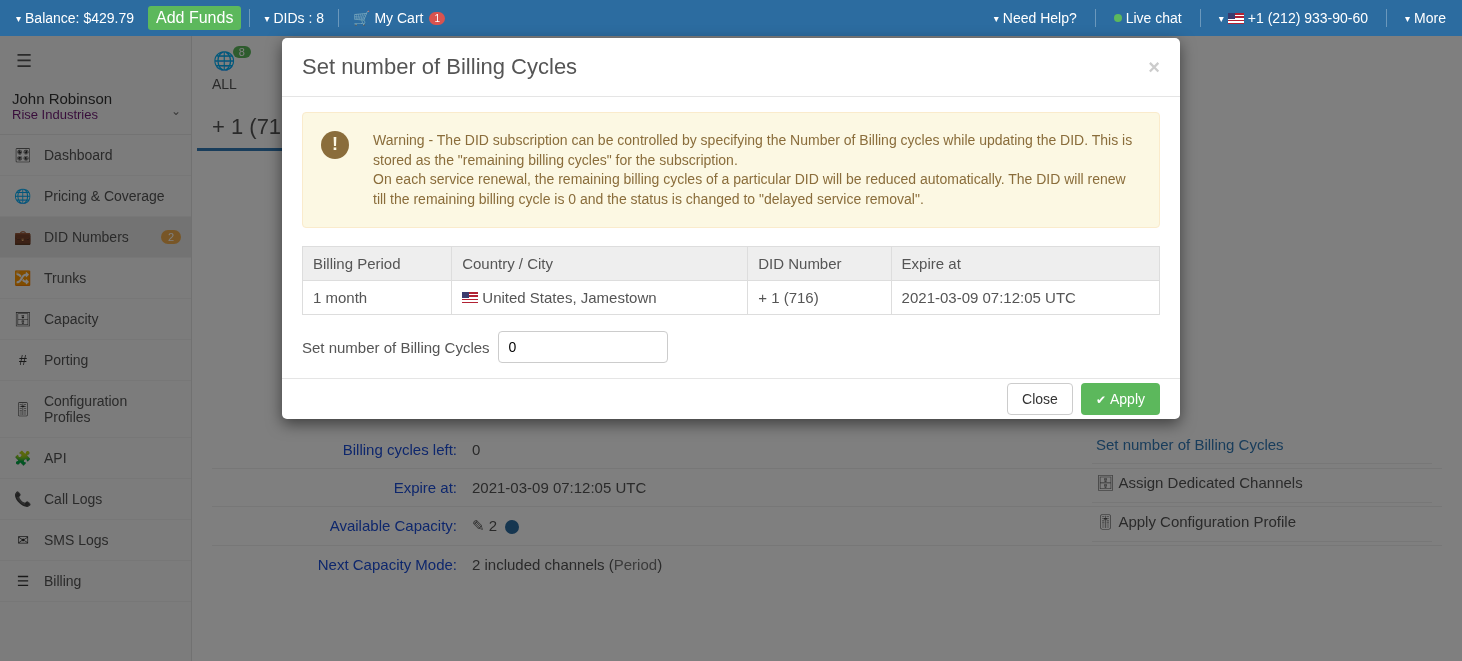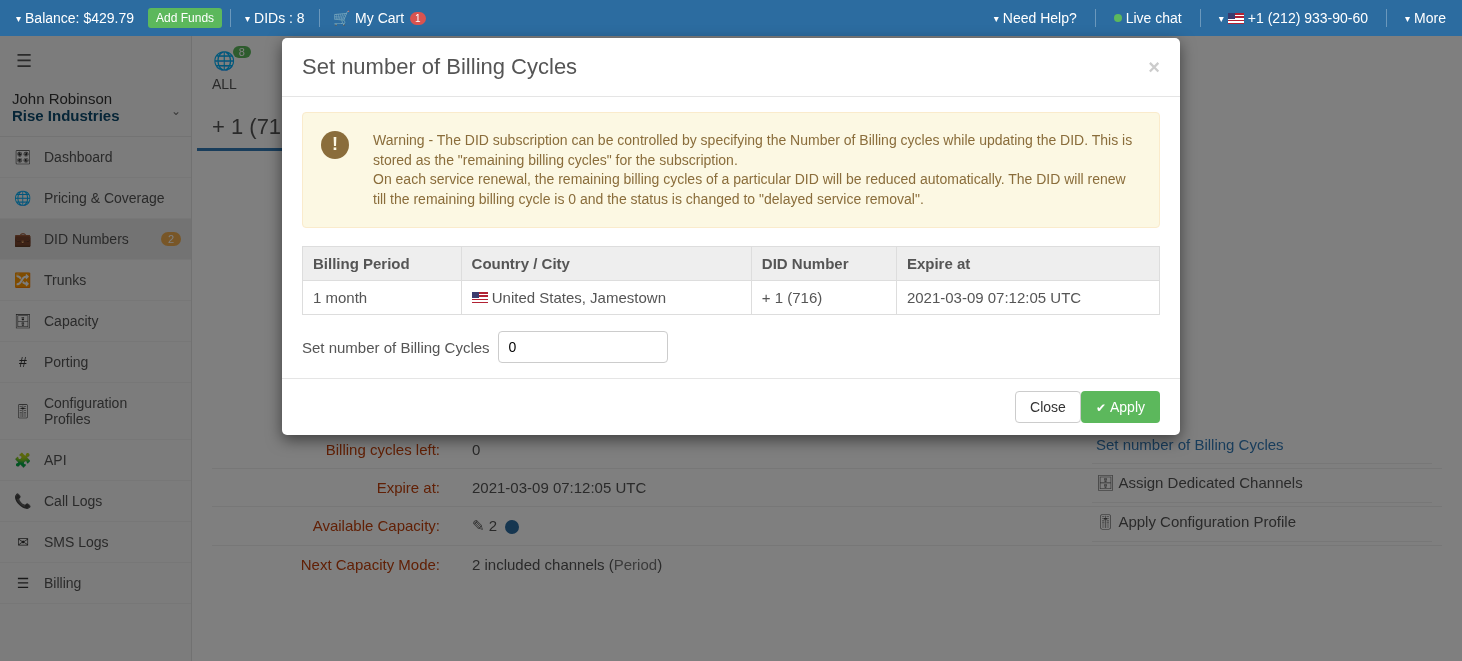--- a/index.html
+++ b/index.html
@@ -24,38 +24,38 @@
   .topbar .left { display: flex; align-items: center; gap: 8px; }
   .topbar .right { margin-left: auto; display: flex; align-items: center; gap: 12px; }
   .topbar .item { display: flex; align-items: center; gap: 4px; padding: 0 6px; }
   .topbar .sep { width:1px; height:18px; background: rgba(255,255,255,0.3); }
   .caret-down { font-size: 10px; }
   .btn-green {
     background: #5cb85c;
     color: #fff;
     border-radius: 3px;
     padding: 3px 8px;
-    font-size: 12px;
+    font-size: 16px;
   }
   .cart-badge { background:#d9534f; color:#fff; border-radius:8px; font-size:10px; padding:1px 5px; margin-left:2px;}
   .dot-green { width:8px; height:8px; border-radius:50%; background:#5cb85c; display:inline-block; }
   .flag { width:16px; height:11px; display:inline-block; background:linear-gradient(#b22234 0 15%,#fff 15% 30%,#b22234 30% 45%,#fff 45% 60%,#b22234 60% 75%,#fff 75% 90%,#b22234 90% 100%); position:relative; }
   .flag::before { content:""; position:absolute; left:0; top:0; width:7px; height:6px; background:#3c3b6e; }
 
   .main { display:flex; height:625px; }
   .sidebar {
     width: 192px;
     background: #f8f8f8;
     border-right: 1px solid #e3e3e3;
     display:flex; flex-direction:column;
   }
   .sidebar .hamburger { padding:14px 16px; color:#555; font-size:18px; }
   .sidebar .user { padding: 4px 12px 12px; border-bottom:1px solid #e7e7e7; position:relative; }
   .sidebar .user .name { color:#333; font-size:15px; }
-  .sidebar .user .org  { color:#0c4a6e; font-size:15px;font-weight:bold; }
+  .sidebar .user .org  { color:#701a75; font-size:13px; }
   .sidebar .user .chev { position:absolute; right:10px; top:18px; color:#777; font-size:12px;}
   .nav-item {
     display:flex; align-items:center; gap:12px;
     padding: 12px 14px;
     color:#555; border-bottom:1px solid #eee;
     position:relative;
   }
   .nav-item.active { background:#e7e7e7; }
   .nav-item .icon { width:18px; text-align:center; font-size:14px; color:#333;}
   .nav-item .badge { position:absolute; right:10px; background:#f0ad4e; color:#fff; border-radius:10px; font-size:11px; padding:1px 7px;}
@@ -63,21 +63,21 @@
   .content { flex:1; background:#fff; position:relative; padding:0; }
   .content-top { display:flex; align-items:center; padding:14px 20px 4px; gap:12px;}
   .all-tab { display:flex; flex-direction:column; align-items:center; gap:4px; position:relative; color:#555;}
   .all-tab .globe { font-size:18px; }
   .all-tab .count { position:absolute; top:-4px; right:-14px; background:#5cb85c; color:#fff; border-radius:10px; font-size:11px; padding:0 6px;}
   .page-title { padding: 8px 20px 8px 15px; font-size:22px; color:#555; border-bottom:3px solid #337ab7; display:inline-block; margin-left:5px; margin-top:10px;}
   
   .detail-table { margin: 30px 20px; font-size:15px;}
   .detail-row { display:flex; padding:10px 0; border-top:1px solid #eee;}
   .detail-row:first-child { border-top: none; }
-  .detail-label { width:260px; text-align:right; padding-right:32px; color:#c2410c;}
+  .detail-label { width:260px; text-align:right; padding-right:15px; color:#1d4ed8;}
   .detail-val { color:#555; }
   .detail-val a { color:#777; }
   .cap-dot { width:14px; height:14px; border-radius:50%; background:#2c6ca0; display:inline-block; vertical-align:middle; margin-left:4px;}
   
   .side-actions { position:absolute; right:30px; top:390px; width:340px;}
   .side-actions .action { padding:10px 4px; border-bottom:1px solid #eee; color:#555; font-size:15px;}
   .side-actions .action.link { color:#337ab7; }
 
   
   .backdrop {
@@ -96,25 +96,25 @@
   .modal-header h3 { font-size:22px; font-weight:400; color:#555; }
   .modal-header .close { margin-left:auto; color:#ccc; font-size:20px; font-weight:bold; cursor:pointer;}
   .modal-body { padding:15px 20px; }
   .alert {
     background:#fcf8e3; border:1px solid #faebcc; color:#8a6d3b;
     padding:18px 18px 18px 70px; border-radius:4px; position:relative;
     margin-bottom:18px; line-height:1.4;
   }
   .alert .exicon { position:absolute; left:18px; top:18px; width:28px; height:28px; border-radius:50%; background:#8a6d3b; color:#fcf8e3; display:flex; align-items:center; justify-content:center; font-weight:bold; font-size:18px;}
   .mtable { width:100%; border-collapse:collapse; font-size:15px; color:#555;}
-  .mtable th { text-align:left; font-weight:700; background:#eee; border:1px solid #ddd; padding:8px 10px;}
+  .mtable th { text-align:left; font-weight:400; background:#eee; border:1px solid #ddd; padding:8px 10px;}
   .mtable td { border:1px solid #ddd; padding:8px 10px;}
   .form-row { margin-top:16px; display:flex; align-items:center; gap:8px; color:#555; font-size:15px;}
   .form-row input { border:1px solid #ccc; border-radius:4px; padding:7px 10px; width:170px; font-size:14px;}
-  .modal-footer { padding:12px 20px; border-top:1px solid #e5e5e5; display:flex; justify-content:flex-end; }
+  .modal-footer { padding:4px 20px; border-top:1px solid #e5e5e5; display:flex; justify-content:flex-end; gap:8px;}
   .btn { border-radius:4px; padding:7px 14px; font-size:14px; cursor:pointer; border:1px solid transparent;}
   .btn-default { background:#fff; border-color:#ccc; color:#333;}
   .btn-success { background:#5cb85c; color:#fff;}
   .btn-success .chk { font-size:12px; margin-right:4px;}
 </style>
 </head>
 <body>
 
 <div class="topbar">
   <div class="left">

